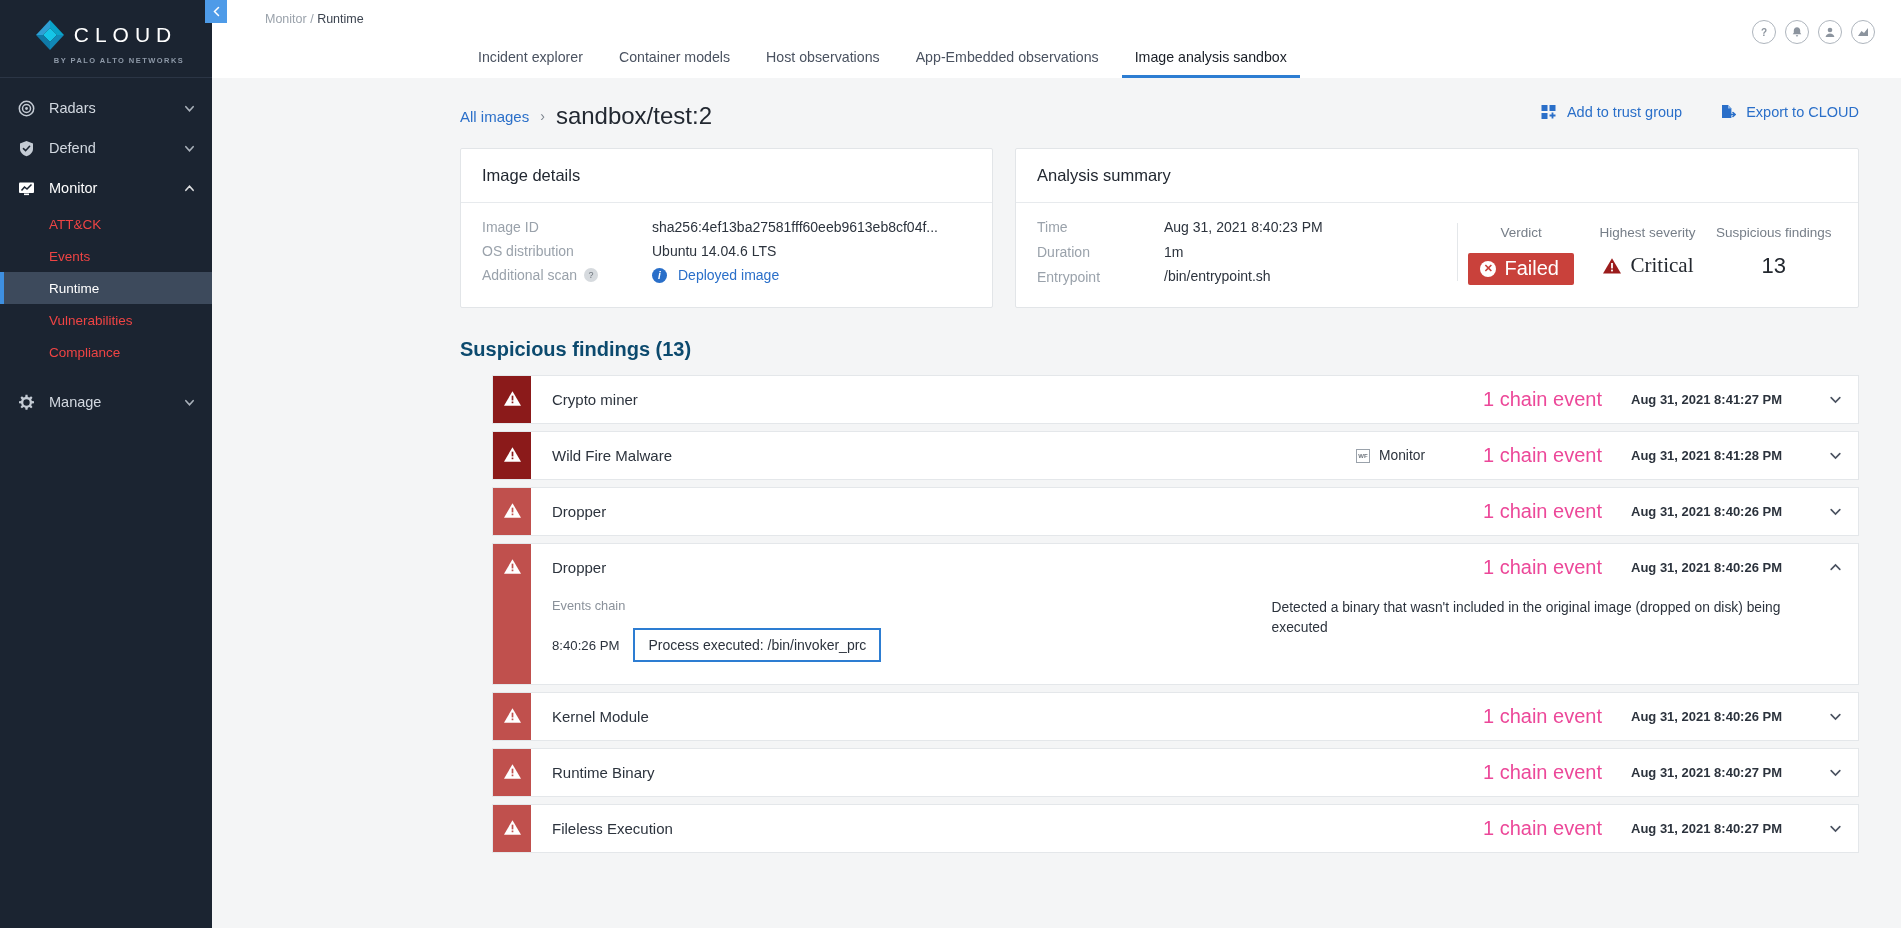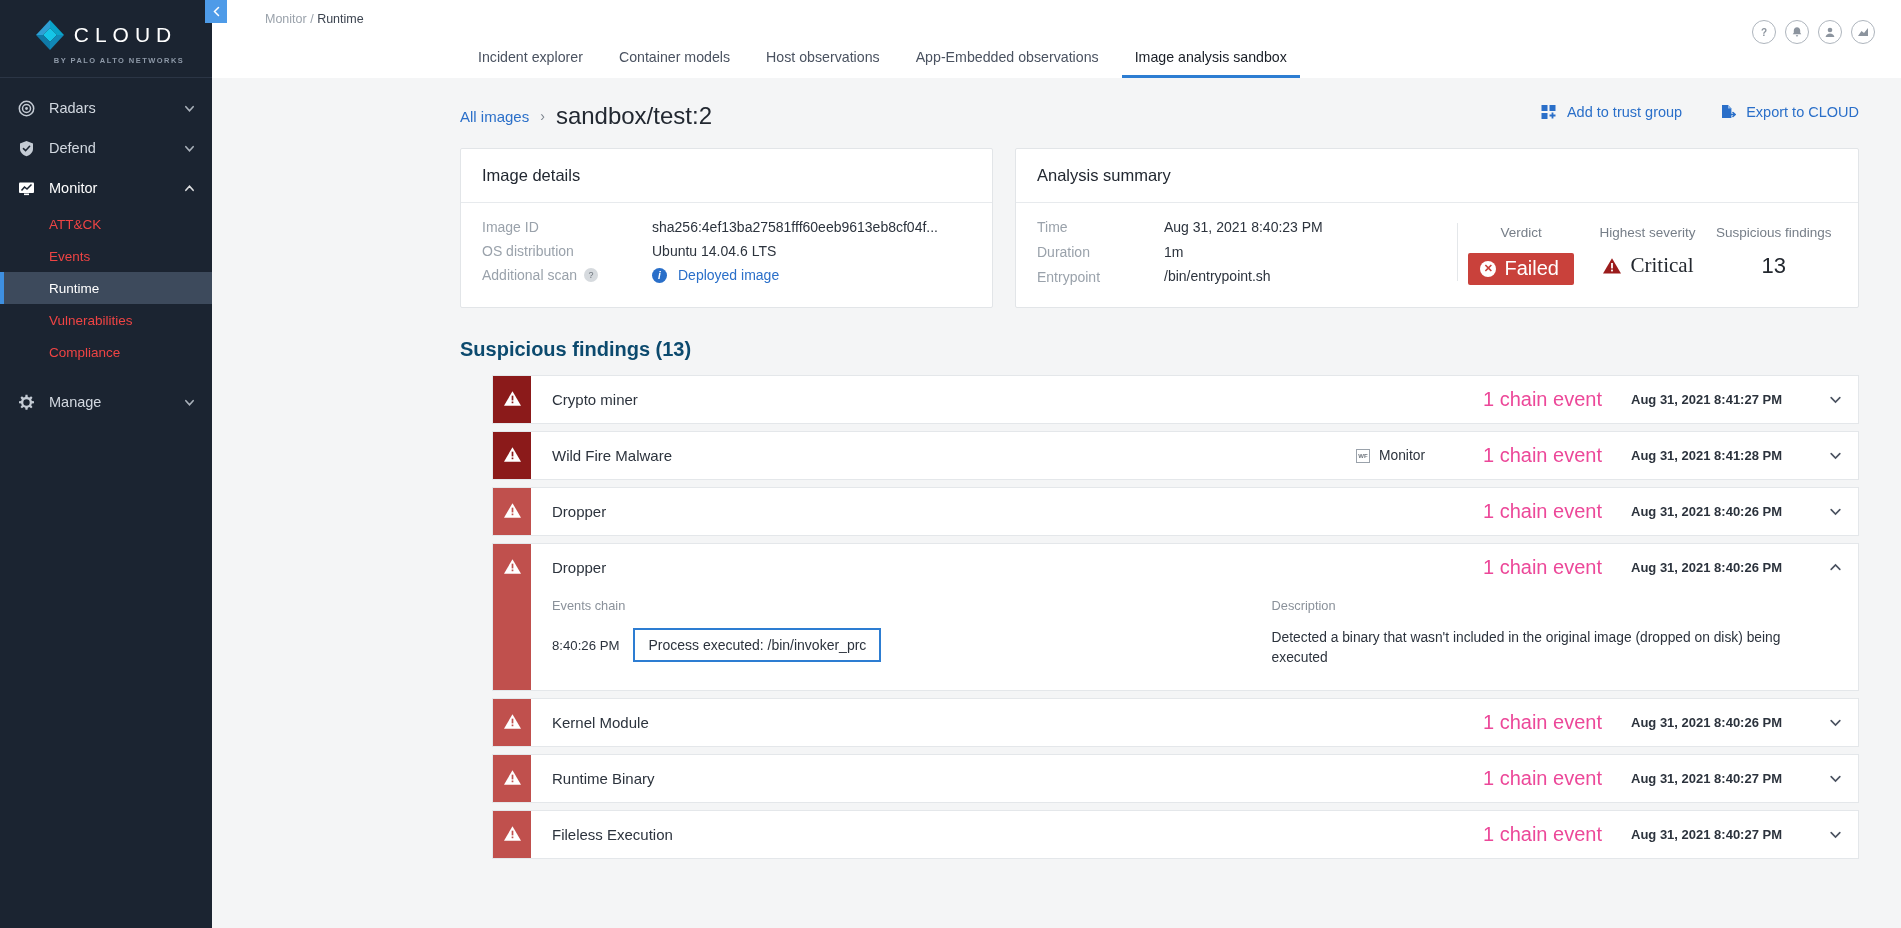--- a/index.html
+++ b/index.html
@@ -538,21 +538,20 @@
             </div>
             <div class="fdetail">
               <div class="fd-left">
                 <div class="fd-lbl">Events chain</div>
                 <div class="chain-line">
                   <span class="chain-time">8:40:26 PM</span>
                   <span class="chain-box">Process executed: /bin/invoker_prc</span>
                 </div>
               </div>
               <div class="fd-right">
-                <div class="fd-lbl">Description</div>
                 <div class="fd-desc">Detected a binary that wasn't included in the original image (dropped on disk) being executed</div>
               </div>
             </div>
           </div>
         </div>
 
         <div class="frow">
           <div class="fstripe light">
             <svg width="19" height="17" viewBox="0 0 20 18">
                 <path d="M10 1.2 L19 16.6 H1 Z" fill="#ffffff"></path>

